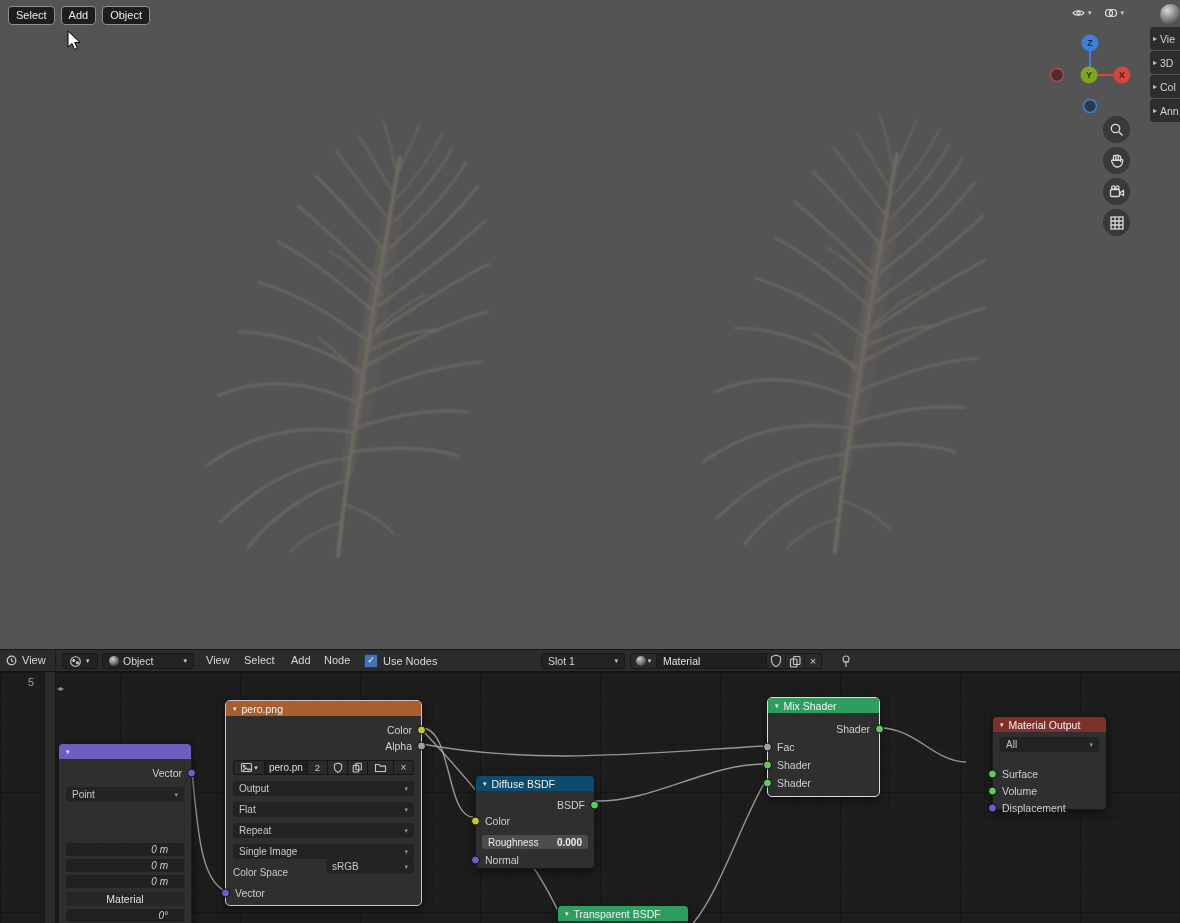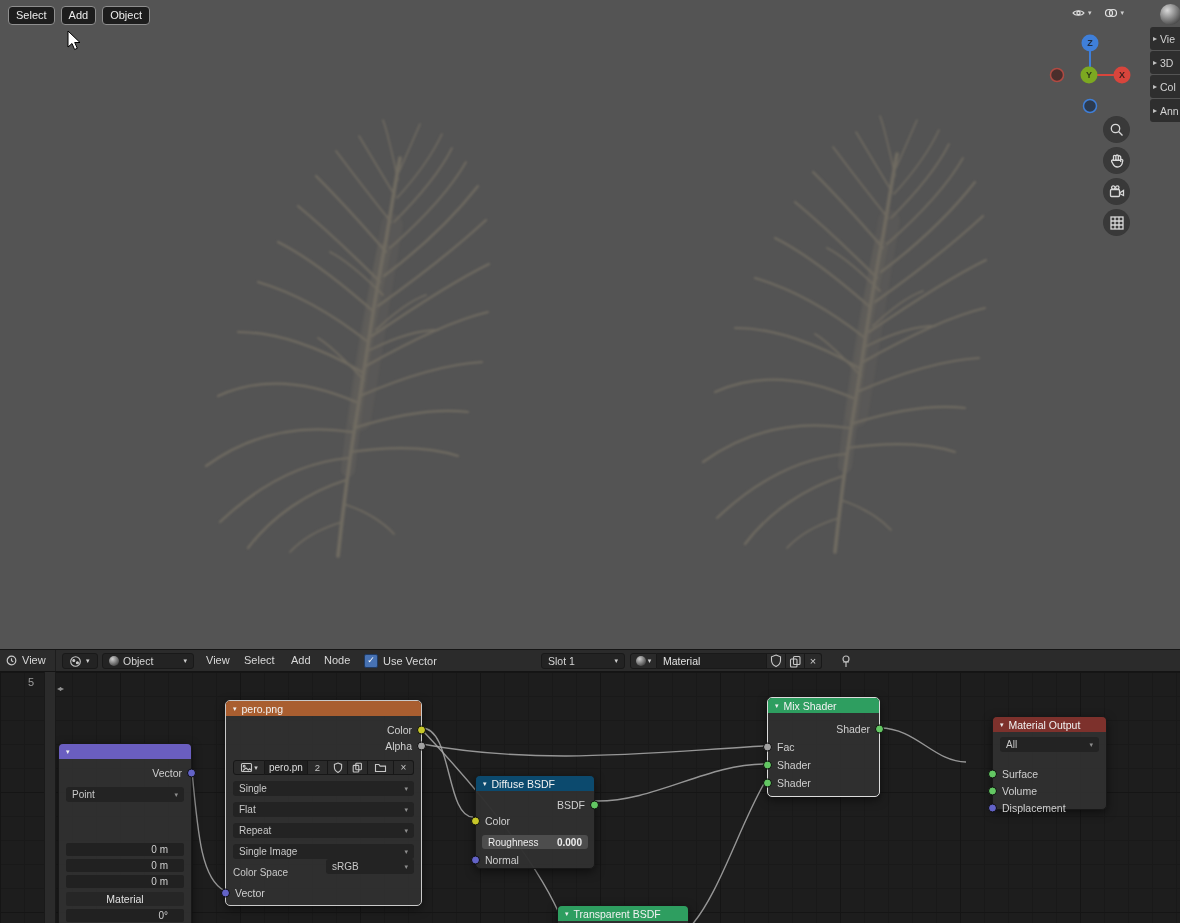--- a/index.html
+++ b/index.html
@@ -77,21 +77,21 @@
   .dot{position:absolute;top:50%;width:9px;height:9px;border-radius:50%;transform:translateY(-50%);
        border:1px solid #0d0d0d;box-sizing:border-box;}
   .dot.in{left:-5px;}  .dot.out{right:-5px;}
   .c-yellow{background:#c7c729;} .c-green{background:#63c763;} .c-vec{background:#6363c7;} .c-gray{background:#a1a1a1;}
   .fld{background:#232323;border-radius:3px;height:15px;display:flex;align-items:center;
        padding:0 6px;font-size:10px;color:#c9c9c9;margin:6px 7px 0;}
   .fld .arr{margin-left:auto;font-size:7px;color:#8f8f8f;}
   .fld.sl{background:#4d4d4d;color:#ececec;margin:6px 6px 0;height:14px;}
   .fld.sl .val{margin-left:auto;font-weight:bold;}
   .valfld{background:#212121;border-radius:2px;height:13px;display:flex;align-items:center;
-          justify-content:flex-end;padding:0 16px 0 6px;margin:3px 7px 0;font-size:10px;color:#cfcfcf;}
+          justify-content:flex-end;padding:0 16px 0 6px;margin:3px 7px 0;font-size:10px;color:#cfcfcf;font-style:italic;}
   .ctrfld{background:#262626;border-radius:2px;height:14px;display:flex;align-items:center;
           justify-content:center;margin:4px 7px 0;font-size:10.5px;color:#e0e0e0;}
   .imgrow{display:flex;margin:6px 7px 0;height:15px;}
   .imgrow .seg{background:#2a2a2a;border:1px solid #171717;border-left:none;display:flex;
                align-items:center;justify-content:center;padding:0 2px;font-size:9.5px;color:#c6c6c6;gap:1px;}
   .imgrow .seg:first-child{border-left:1px solid #171717;border-radius:3px 0 0 3px;}
   .imgrow .seg:last-child{border-radius:0 3px 3px 0;}
   .imgrow .seg svg{stroke:#c6c6c6;fill:none;stroke-width:1.1;}
   .imgrow input{flex:1;min-width:0;background:#1f1f1f;border:1px solid #171717;border-left:none;
                 color:#ddd;font-size:10px;padding:0 4px;height:15px;box-sizing:border-box;
@@ -264,21 +264,21 @@
       <span class="arr-s" style="margin-left:auto">▾</span>
     </div>
 
     <span class="hmenu" style="left:202px">View</span>
     <span class="hmenu" style="left:240px">Select</span>
     <span class="hmenu" style="left:287px">Add</span>
     <span class="hmenu" style="left:320px">Node</span>
 
     <div class="use-nodes">
       <span class="cb">✓</span>
-      <span>Use Vector</span>
+      <span>Use Nodes</span>
     </div>
 
     <div class="dd-pill" style="left:541px;width:84px">
       <span>Slot 1</span>
       <span class="arr-s" style="margin-left:auto">▾</span>
     </div>
 
     <div class="name-group">
       <div class="ng-seg" style="width:27px">
         <span class="sphere-mini"></span>
@@ -377,21 +377,21 @@
         <div class="seg" style="width:21px">
           <svg width="13" height="11">
             <path d="M1.5 2.5 h3.4 l1.2 1.6 h5.4 v5.4 h-10 z"></path>
           </svg>
         </div>
         <div class="seg" style="width:15px;font-size:10px">
           <span>×</span>
         </div>
       </div>
       <div class="fld">
-        <span>Single</span>
+        <span>Output</span>
         <span class="arr">▾</span>
       </div>
       <div class="fld">
         <span>Flat</span>
         <span class="arr">▾</span>
       </div>
       <div class="fld">
         <span>Repeat</span>
         <span class="arr">▾</span>
       </div>

